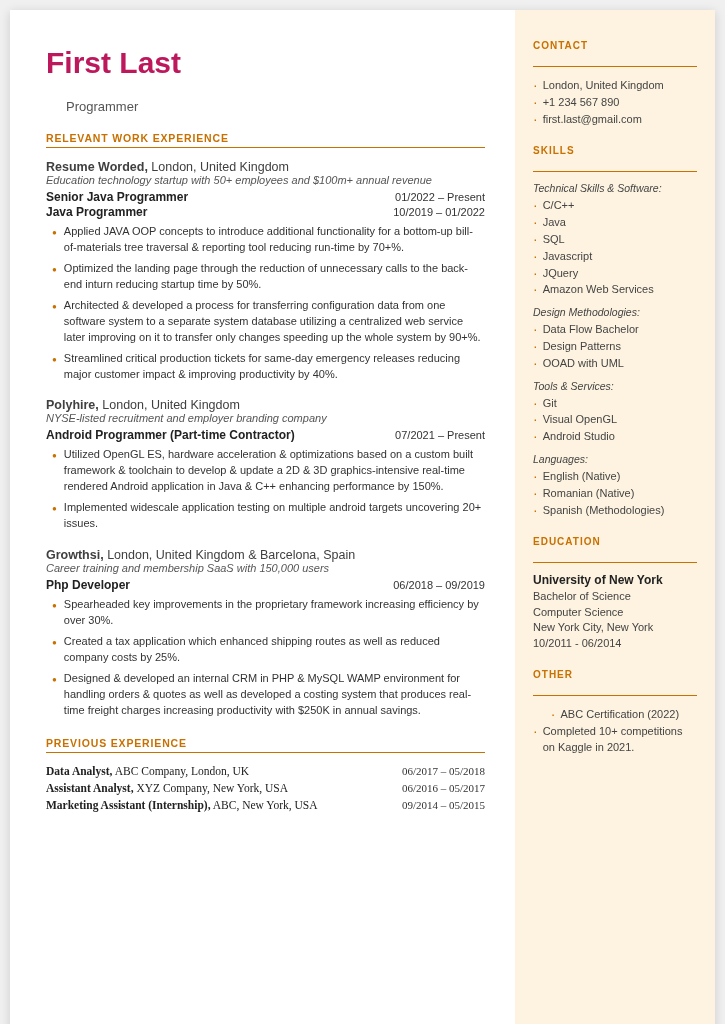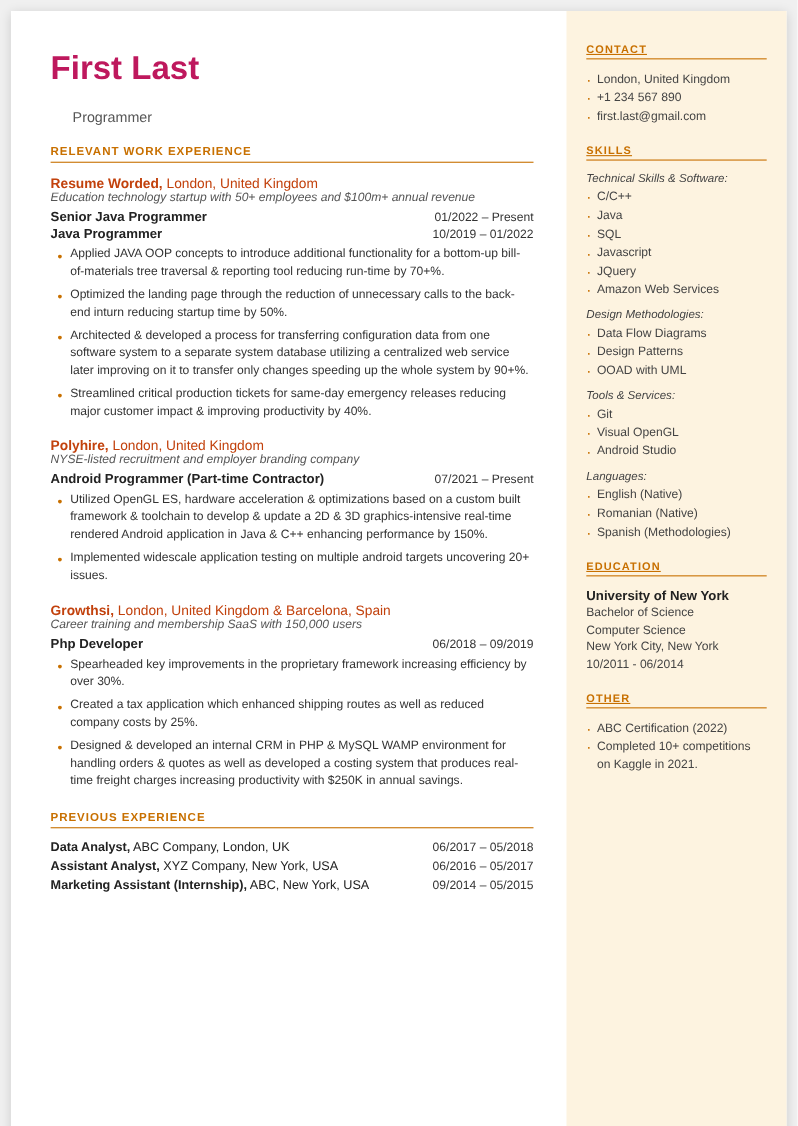--- a/index.html
+++ b/index.html
@@ -51,21 +51,21 @@
     }
     .section-header:first-of-type {
       margin-top: 0;
     }
     .company-block {
       margin-bottom: 16px;
     }
     .company-name {
       font-size: 12.5px;
       font-weight: 700;
-      color: #c2410c;
+      color: #404040;
     }
     .company-name span.normal {
       font-weight: 400;
     }
     .company-tagline {
       font-size: 11px;
       color: #555;
       font-style: italic;
       margin-bottom: 4px;
     }
@@ -105,20 +105,21 @@
       margin-right: 7px;
       margin-top: 3px;
       flex-shrink: 0;
     }
     .prev-exp-row {
       display: flex;
       justify-content: space-between;
       align-items: center;
       margin-bottom: 5px;
       font-size: 11.5px;
+      font-family: Liberation Serif, serif;
     }
     .prev-exp-title {
       color: #222;
     }
     .prev-exp-title b {
       font-weight: 700;
     }
     .prev-exp-dates {
       color: #333;
       font-size: 11px;
@@ -132,24 +133,23 @@
       padding: 30px 18px 30px 18px;
       flex-shrink: 0;
     }
     .right-section-header {
       font-size: 10px;
       font-weight: 700;
       color: #c87000;
       letter-spacing: 0.1em;
       text-transform: uppercase;
       border-bottom: 1px solid #c87000;
-      padding-bottom: 2px;
+      padding-bottom: 15px;
       margin-bottom: 10px;
       margin-top: 18px;
-      text-decoration: underline;
     }
     .right-section-header:first-of-type {
       margin-top: 0;
     }
     .right-list {
       list-style: none;
       padding: 0;
       margin: 0 0 8px 0;
     }
     .right-list li {
@@ -188,20 +188,21 @@
       list-style: none;
       padding: 0;
       margin: 0;
     }
     .other-list li {
       font-size: 11px;
       color: #444;
       line-height: 1.5;
       display: flex;
       align-items: flex-start;
+      justify-content: center;
     }
     .other-list li::before {
       content: "·";
       color: #c87000;
       font-size: 14px;
       margin-right: 5px;
       line-height: 1.2;
     }
   </style>
 </head>
@@ -335,21 +336,21 @@
           <span>JQuery</span>
         </li>
       <li>
           <span>Amazon Web Services</span>
         </li>
     </ul>
 
     <div class="right-subheader">Design Methodologies:</div>
     <ul class="right-list">
       <li>
-          <span>Data Flow Diagrams</span>
+          <span>Data Flow Bachelor</span>
         </li>
       <li>
           <span>Design Patterns</span>
         </li>
       <li>
           <span>OOAD with UML</span>
         </li>
     </ul>
 
     <div class="right-subheader">Tools &amp; Services:</div>

